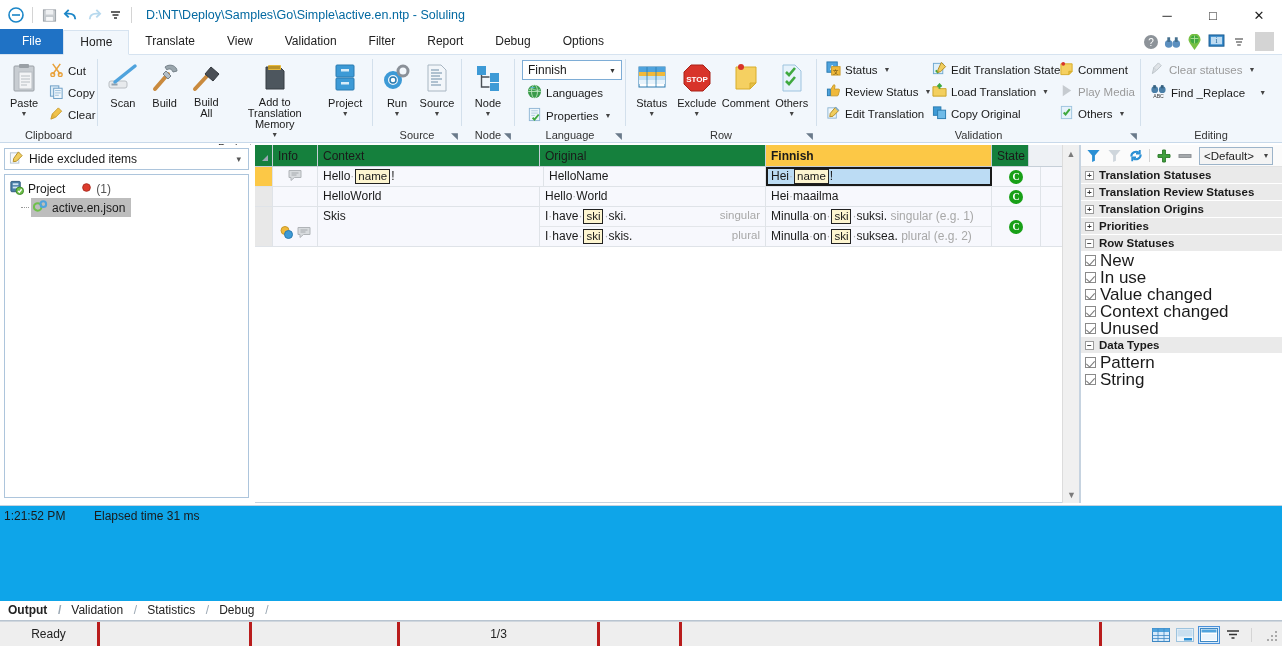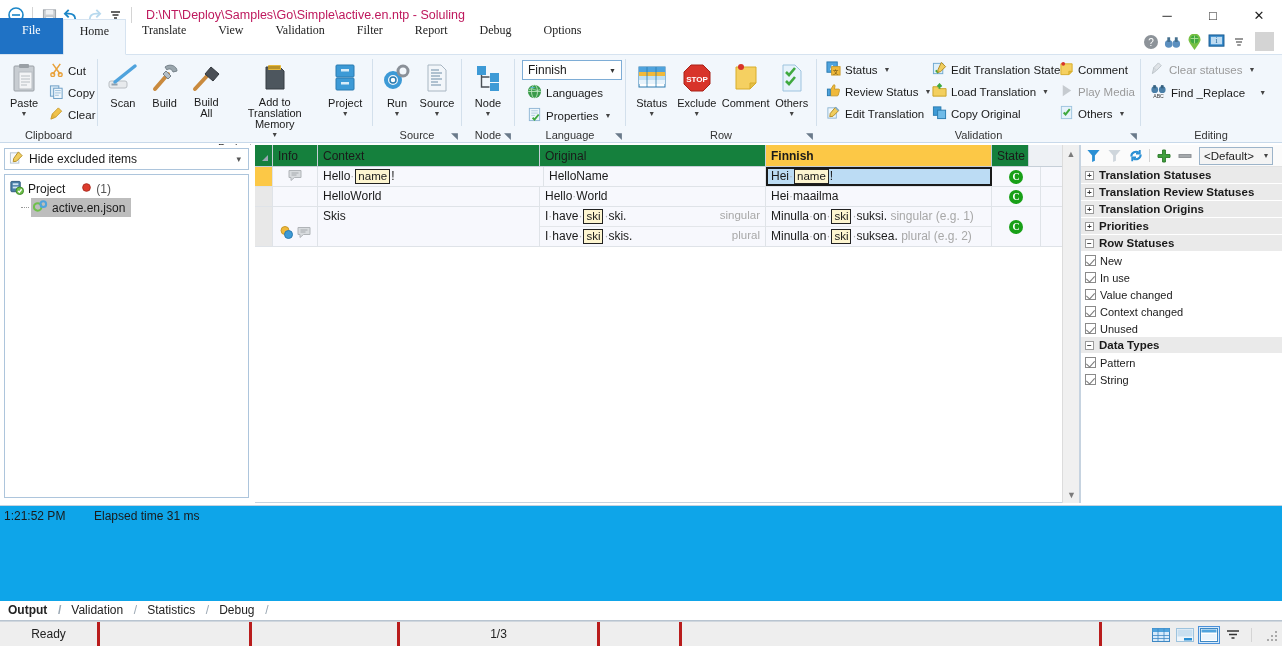--- a/index.html
+++ b/index.html
@@ -16,37 +16,37 @@
 
   
   .titlebar {
     position:absolute; left:0; top:0; width:1282px; height:30px;
     background:#ffffff; display:flex; align-items:center;
   }
   .qat { display:flex; align-items:center; gap:2px; padding-left:6px; }
   .qat-ic { width:20px; height:20px; display:flex; align-items:center; justify-content:center; }
   .sep-v { width:1px; height:16px; background:#d4d4d4; margin:0 4px; }
   .title-text {
-    margin-left:10px; font-size:12.5px; color:#be185d; white-space:nowrap;
+    margin-left:10px; font-size:12.5px; color:#0369a1; white-space:nowrap;
   }
   .wincontrols { position:absolute; right:0; top:0; display:flex; }
   .wincontrols div {
     width:46px; height:30px; display:flex; align-items:center; justify-content:center;
     font-size:13px; color:#222;
   }
 
   
   .ribbontabs {
     position:absolute; left:0; top:30px; width:1282px; height:25px;
     background:#ffffff; display:flex; align-items:flex-end;
     border-bottom:1px solid #d6e3f0;
   }
   .rtab {
-    height:36px; line-height:25px; padding:0 16px; font-size:12px; color:#222;
-    cursor:default; white-space:nowrap;font-family:Liberation Serif, serif;
+    height:25px; line-height:25px; padding:0 16px; font-size:12px; color:#222;
+    cursor:default; white-space:nowrap;
   }
   .rtab.file { background:#1f72c5; color:#fff; font-weight:normal; padding:0 22px; }
   .rtab.active {
     background:#f2f7fc; border:1px solid #d6e3f0; border-bottom:1px solid #f2f7fc;
     margin-bottom:-1px; line-height:23px;
   }
   .helpicons { position:absolute; right:4px; top:2px; display:flex; align-items:center; gap:3px; }
   .helpicons > * { width:19px; height:19px; display:flex; align-items:center; justify-content:center; }
 
   
@@ -172,21 +172,21 @@
   .filtercombo .cmbarrow { position:absolute; right:4px; font-size:8px; color:#444; }
   .fgroup {
     height:17px; background:#eaeaea; display:flex; align-items:center; gap:5px;
     padding-left:4px; font-size:11.5px; font-weight:bold; border-bottom:1px solid #fff;
   }
   .pm {
     width:9px; height:9px; border:1px solid #9a9a9a; background:#fff;
     display:flex; align-items:center; justify-content:center;
     font-size:8px; line-height:7px; color:#333; font-family:"Liberation Mono", monospace;
   }
-  .fitem { height:17px; display:flex; align-items:center; gap:4px; padding-left:4px; font-size:11px; }
+  .fitem { height:17px; display:flex; align-items:center; gap:4px; padding-left:4px; font-size:17px; }
   .cbx {
     width:11px; height:11px; border:1px solid #8a8a8a; background:#fff; position:relative;
   }
   .cbx:after {
     content:""; position:absolute; left:2px; top:1px; width:4px; height:7px;
     border:solid #7a7a7a; border-width:0 1.6px 1.6px 0; transform:rotate(42deg);
   }
 
   
   .outputpane { position:absolute; left:0; top:505px; width:1282px; height:96px;

